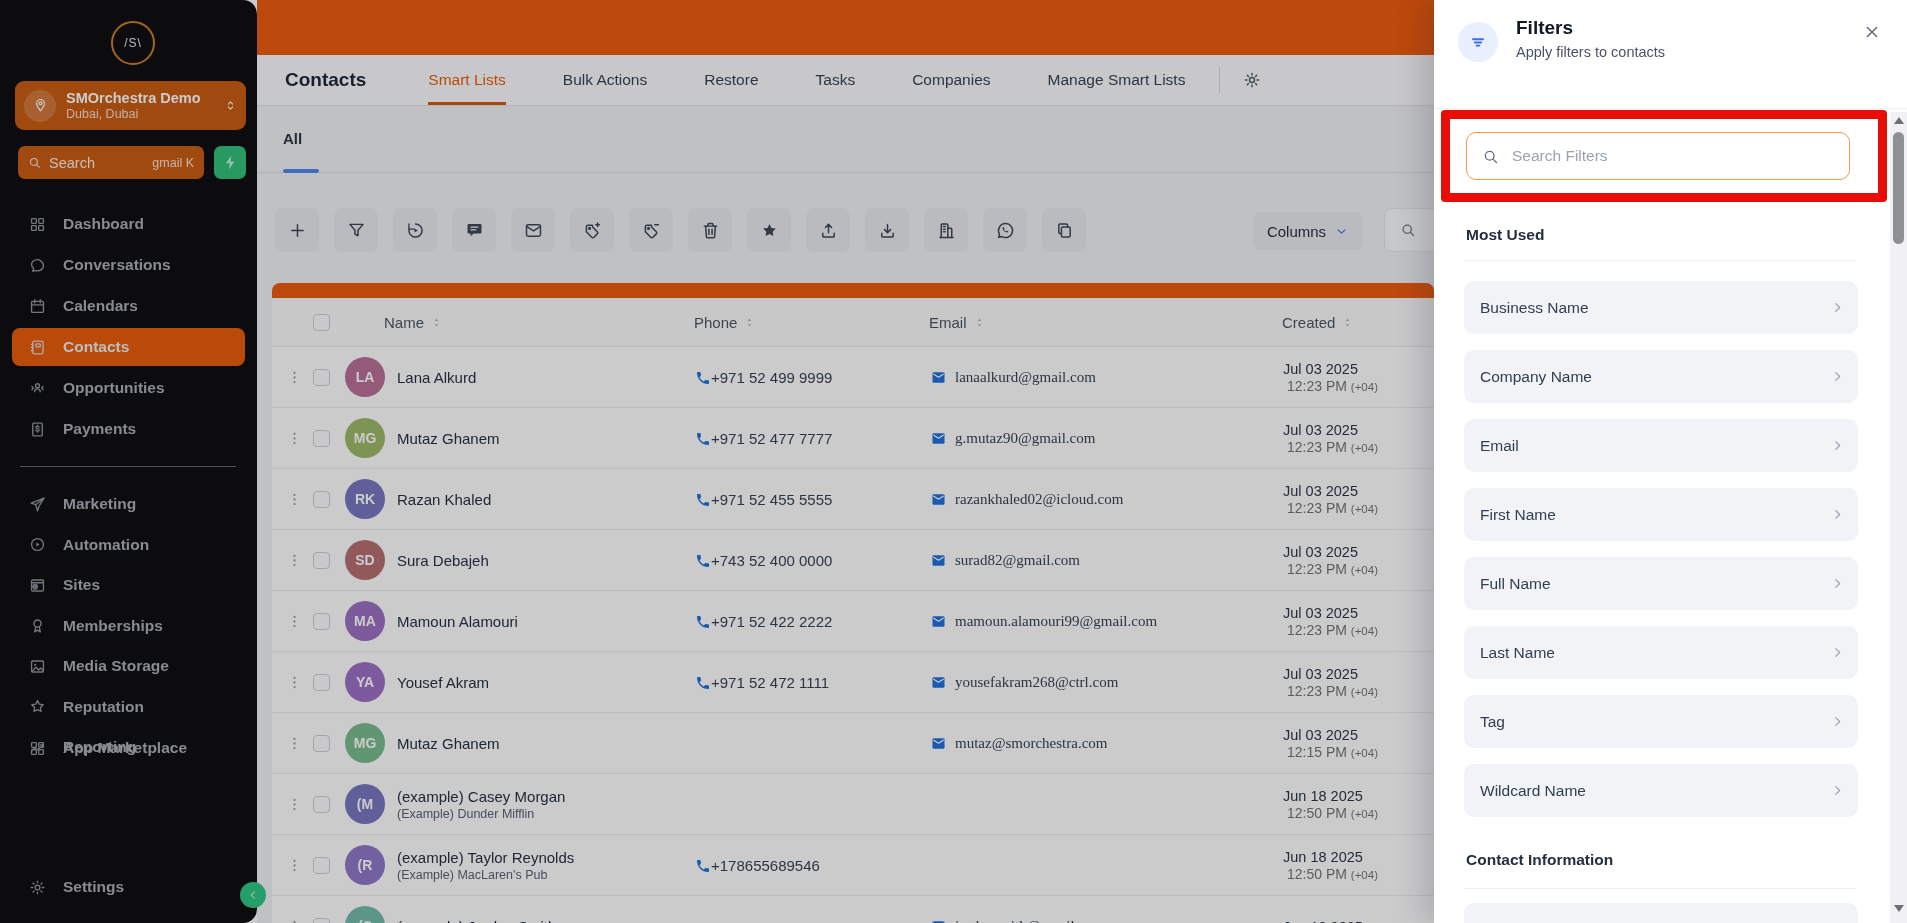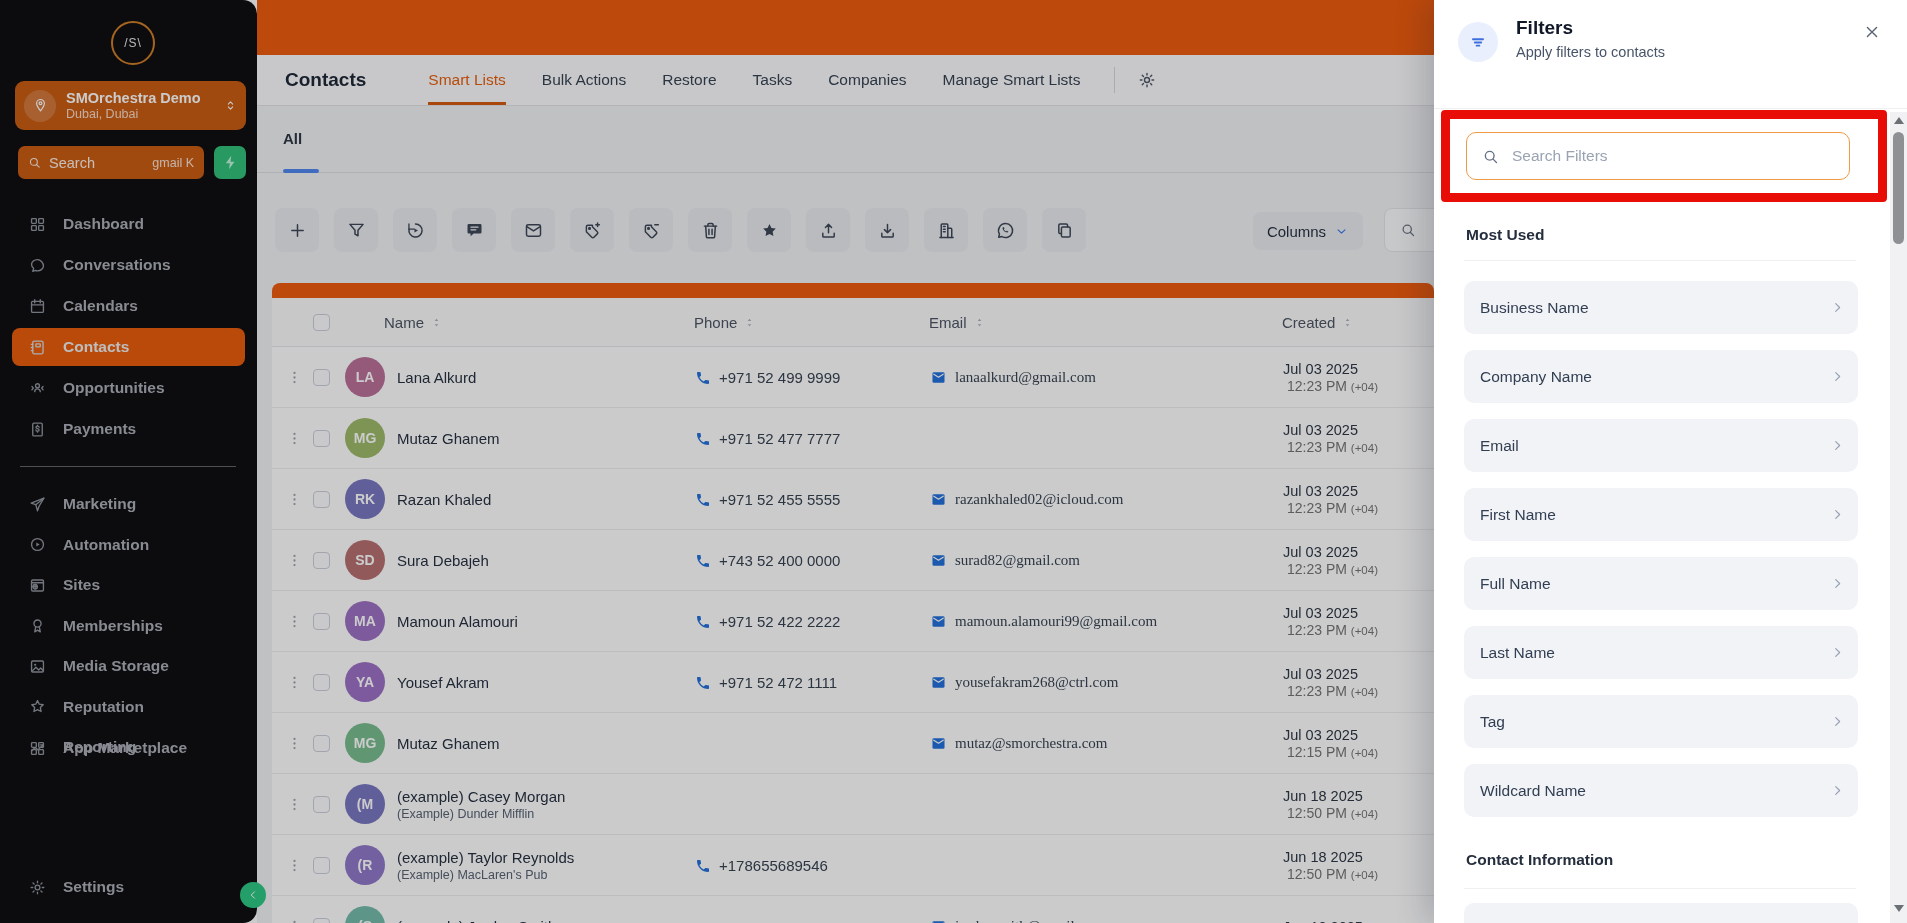--- a/index.html
+++ b/index.html
@@ -26,21 +26,21 @@
   .nav-item .nlb{margin-left:16px;font-size:15.5px;font-weight:bold;}
   .nav-item.active{background:#e85a07;color:#eeeeee;}
   .nav-item.active .nic{color:#d8d8d8;}
   .sb-div{left:20px;width:216px;height:0;border-top:1px solid rgba(255,255,255,.35);}
   .collapse-btn{left:240px;top:882px;width:26px;height:26px;border-radius:50%;background:#2bc780;color:#fff;display:flex;align-items:center;justify-content:center;z-index:3;}
 
   
   .topbar{left:257px;top:0;width:1177px;height:55px;background:#ed590a;z-index:1;}
   .tabbar{left:257px;top:55px;width:1177px;height:51px;background:#fcfcfd;border-bottom:1px solid #e2e2e5;display:flex;align-items:center;z-index:1;box-sizing:border-box;}
   .page-title{margin-left:28px;font-size:19px;font-weight:bold;color:#1a2433;}
-  .tabs{display:flex;align-items:center;height:100%;margin-left:62px;gap:36px;}
+  .tabs{display:flex;align-items:center;height:100%;margin-left:62px;gap:57px;}
   .tab{font-size:15.5px;color:#33404f;height:100%;display:flex;align-items:center;border-bottom:3px solid transparent;box-sizing:border-box;padding-top:3px;}
   .tab.active{color:#e65c08;border-bottom-color:#d3580a;}
   .tab-sep{width:1px;height:26px;background:#d8d8db;margin-left:34px;}
   .tab-gear{margin-left:22px;color:#4a5564;}
   .page-bg{left:257px;top:106px;width:1177px;height:817px;background:#f1f2f4;z-index:1;}
 
   .sl-tab{left:283px;top:130px;font-size:15px;color:#2a3441;z-index:1;font-weight:bold;}
   .sl-underline{left:283px;top:169px;width:36px;height:4px;background:#4e86f0;border-radius:2px;z-index:1;}
   .sl-hair{left:257px;top:172px;width:1177px;height:1px;background:#dcdde0;z-index:1;}
 
@@ -61,21 +61,21 @@
   .trow{height:61px;background:#fff;border-bottom:1px solid #ecedef;position:relative;box-sizing:border-box;}
   .cell{position:absolute;top:0;height:61px;display:flex;align-items:center;}
   .kebab{left:14px;color:#9aa1ab;}
   .cb{width:17px;height:17px;border:1.5px solid #c9cfd8;border-radius:4px;background:#fdfdfe;box-sizing:border-box;}
   .cb-h{position:absolute;left:41px;top:16px;}
   .cb-r{left:41px;}
   .avatar{left:73px;top:10px;width:40px;height:40px;border-radius:50%;display:flex;align-items:center;justify-content:center;color:#fff;font-size:14px;font-weight:bold;}
   .namecell{left:125px;flex-direction:column;align-items:flex-start;justify-content:center;}
   .nm{font-size:15px;color:#232e3d;}
   .co{font-size:12.5px;color:#556070;margin-top:2px;}
-  .phonecell{left:423px;gap:8px;color:#1f6fdb;}
+  .phonecell{left:423px;color:#1f6fdb;}
   .emailcell{left:658px;gap:8px;color:#1f6fdb;font-family:Liberation Serif, serif;}
   .ctext{font-size:15px;color:#34404e;}
   .datecell{left:1011px;flex-direction:column;align-items:flex-start;justify-content:center;}
   .d1{font-size:14.5px;color:#2a3441;}
   .d2{font-size:14px;color:#737373;margin-top:1px;padding-left:4px;}
   .d2 .tz{font-size:11.5px;}
 
   
   .scrim{left:0;top:0;width:1434px;height:923px;background:rgba(17,19,24,.22);z-index:4;}
 
@@ -675,20 +675,26 @@
         <span class="abs avatar" style="background-color: rgb(156, 185, 102);">MG</span>
         <span class="cell namecell">
             <span class="nm">Mutaz Ghanem</span>
           </span>
         <span class="cell phonecell">
             <svg class="ico" width="16" height="16">
               <use href="#icon-phone-filled"></use>
             </svg>
             <span class="ctext">+971 52 477 7777</span>
           </span>
+        <span class="cell emailcell">
+            <svg class="ico" width="17" height="17">
+              <use href="#icon-envelope-filled"></use>
+            </svg>
+            <span class="ctext">g.mutaz90@gmail.com</span>
+          </span>
         <span class="cell datecell">
             <span class="d1">Jul 03 2025</span>
             <span class="d2"><span class="tm">12:23 PM</span> <span class="tz">(+04)</span></span>
           </span>
       </div>
         <div class="trow">
         <span class="cell kebab">
             <svg class="ico" width="17" height="17">
               <use href="#icon-kebab"></use>
             </svg>

